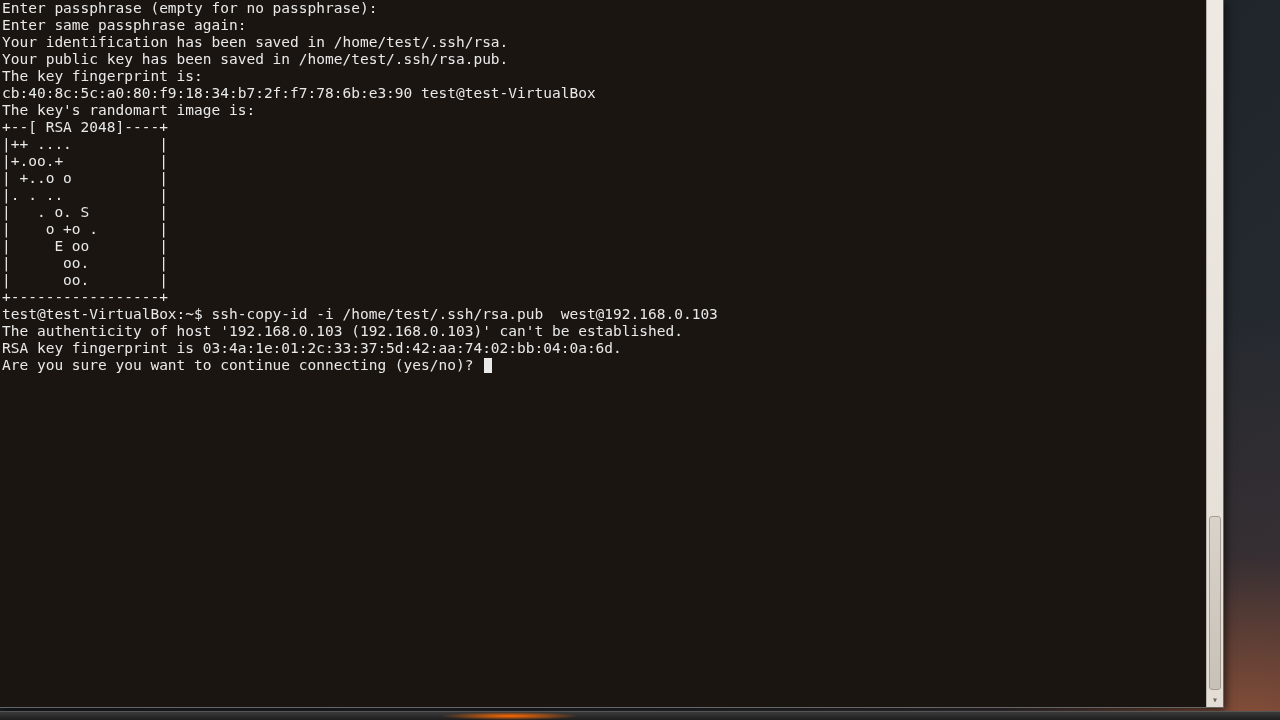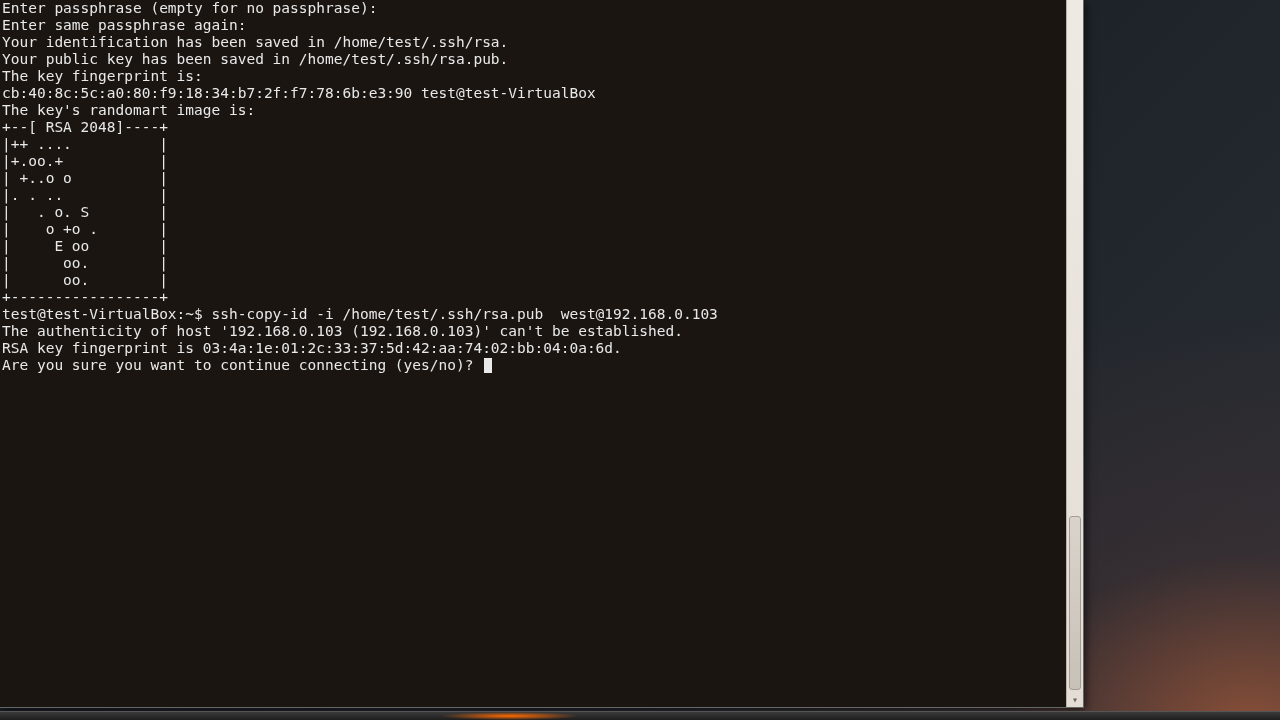--- a/index.html
+++ b/index.html
@@ -22,21 +22,21 @@
     background:linear-gradient(#3a3a3a,#1e1e1e);
     border-top:1px solid #555;
   }
   .taskbar-glow{
     position:absolute;bottom:0;left:440px;width:140px;height:8px;
     background:radial-gradient(ellipse at center,#ff6a00 0%,rgba(255,106,0,0) 70%);
   }
 
   
   .term-window{
-    position:absolute;left:0;top:0;width:1084px;height:708px;
+    position:absolute;left:0;top:0;width:1224px;height:708px;
     background:#1a1511;
     border-right:1px solid #666;
     border-bottom:1px solid #666;
     box-shadow:2px 2px 8px rgba(0,0,0,0.6);
     box-sizing:border-box;
   }
   .term-inner{
     position:absolute;left:0;top:0;right:16px;bottom:0;
     overflow:hidden;
   }

